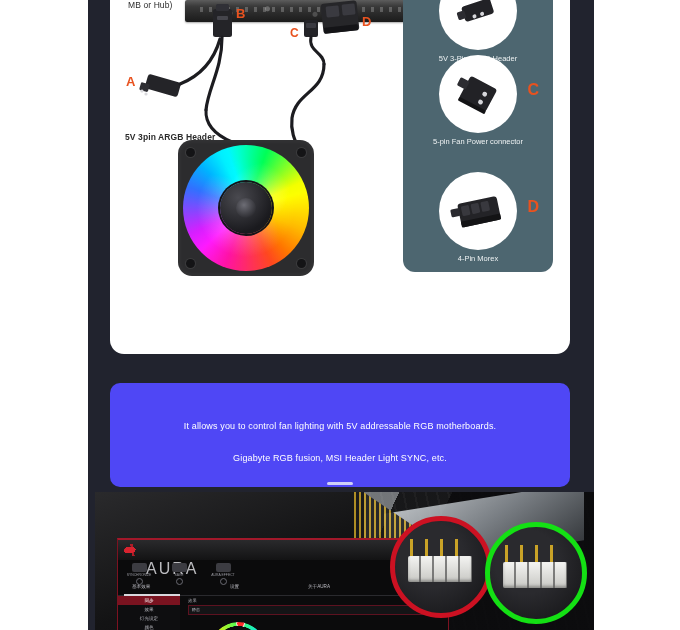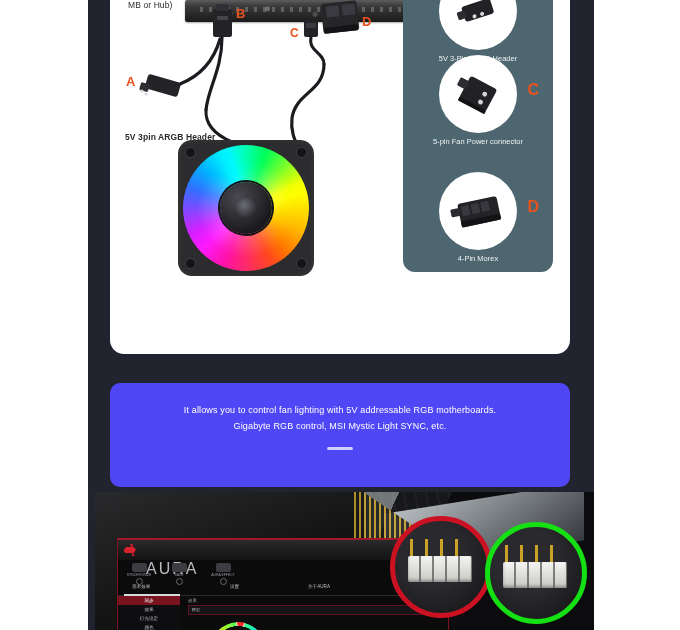--- a/index.html
+++ b/index.html
@@ -64,21 +64,21 @@
   .side-panel{position:absolute;left:293px;top:-60px;width:150px;height:372px;
               background:#4d6670;border-radius:12px;overflow:hidden;}
   .sp-item{position:absolute;left:0;width:150px;text-align:center;}
   .sp-circle{width:78px;height:78px;margin:0 auto;border-radius:50%;background:#ffffff;position:relative;overflow:hidden;}
   .sp-label{margin-top:4px;color:#eef2f3;font-size:7.5px;line-height:10px;}
   .sp-marker{position:absolute;right:14px;color:#e8521f;font-weight:bold;font-size:16px;}
 
   
   .banner{position:absolute;left:110px;top:383px;width:460px;height:104px;background:#4f47f5;
           border-radius:10px;color:#ffffff;text-align:center;}
-  .banner p{margin:0;font-size:9px;line-height:15.5px;letter-spacing:.15px;padding:0 28px;}
+  .banner p{margin:16px;font-size:9px;line-height:15.5px;letter-spacing:.15px;padding:0 28px;}
   .banner .btxt{padding-top:20px;}
   .banner .divider{width:26px;height:3px;background:#cfd0f7;border-radius:2px;margin:13px auto 0;}
 
   
   .mb-photo{position:absolute;left:95px;top:492px;width:499px;height:138px;overflow:hidden;
     background:linear-gradient(160deg,#2a2a2c 0%,#131314 42%,#0c0c0d 100%);}
   .mb-photo .pcb-right{position:absolute;right:0;top:0;width:46%;height:100%;
     background:
       linear-gradient(115deg,rgba(200,205,210,.55) 0 12%,rgba(60,62,66,.25) 12% 30%,rgba(12,12,14,.9) 30% 100%),
       repeating-linear-gradient(78deg,rgba(255,255,255,.045) 0 2px,transparent 2px 11px),
@@ -251,21 +251,21 @@
         </div>
         <div class="sp-label">4-Pin Morex</div>
         <div class="sp-marker" style="top:26px;">D</div>
       </div>
 
     </div>
   </div>
 
   <div class="banner">
     <p class="btxt">It allows you to control fan lighting with 5V addressable RGB motherboards.</p>
-    <p>Gigabyte RGB control, MSI Mystic Light SYNC, etc.</p>
+    <p>Gigabyte RGB fusion, MSI Header Light SYNC, etc.</p>
     <div class="divider"></div>
   </div>
 
   <div class="mb-photo">
     <div class="pcb-right"></div>
     <div class="heatsink"></div>
     <div class="gold-edge"></div>
 
     <div class="aura">
       <div class="aura-head">

